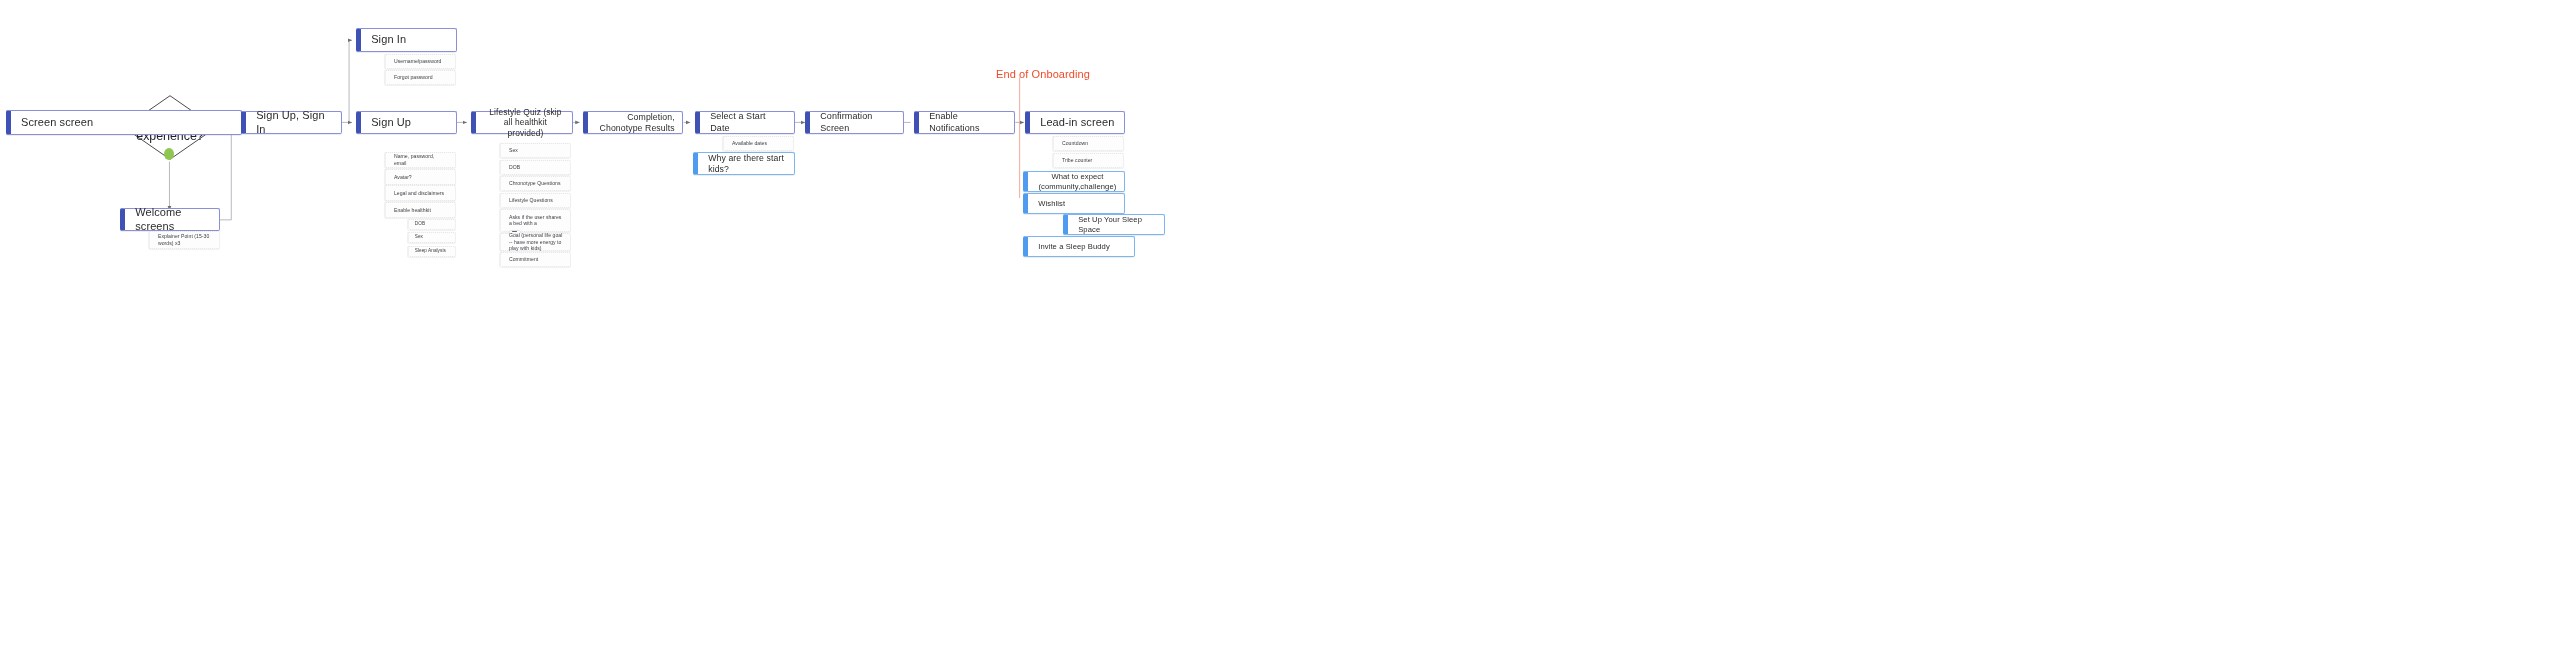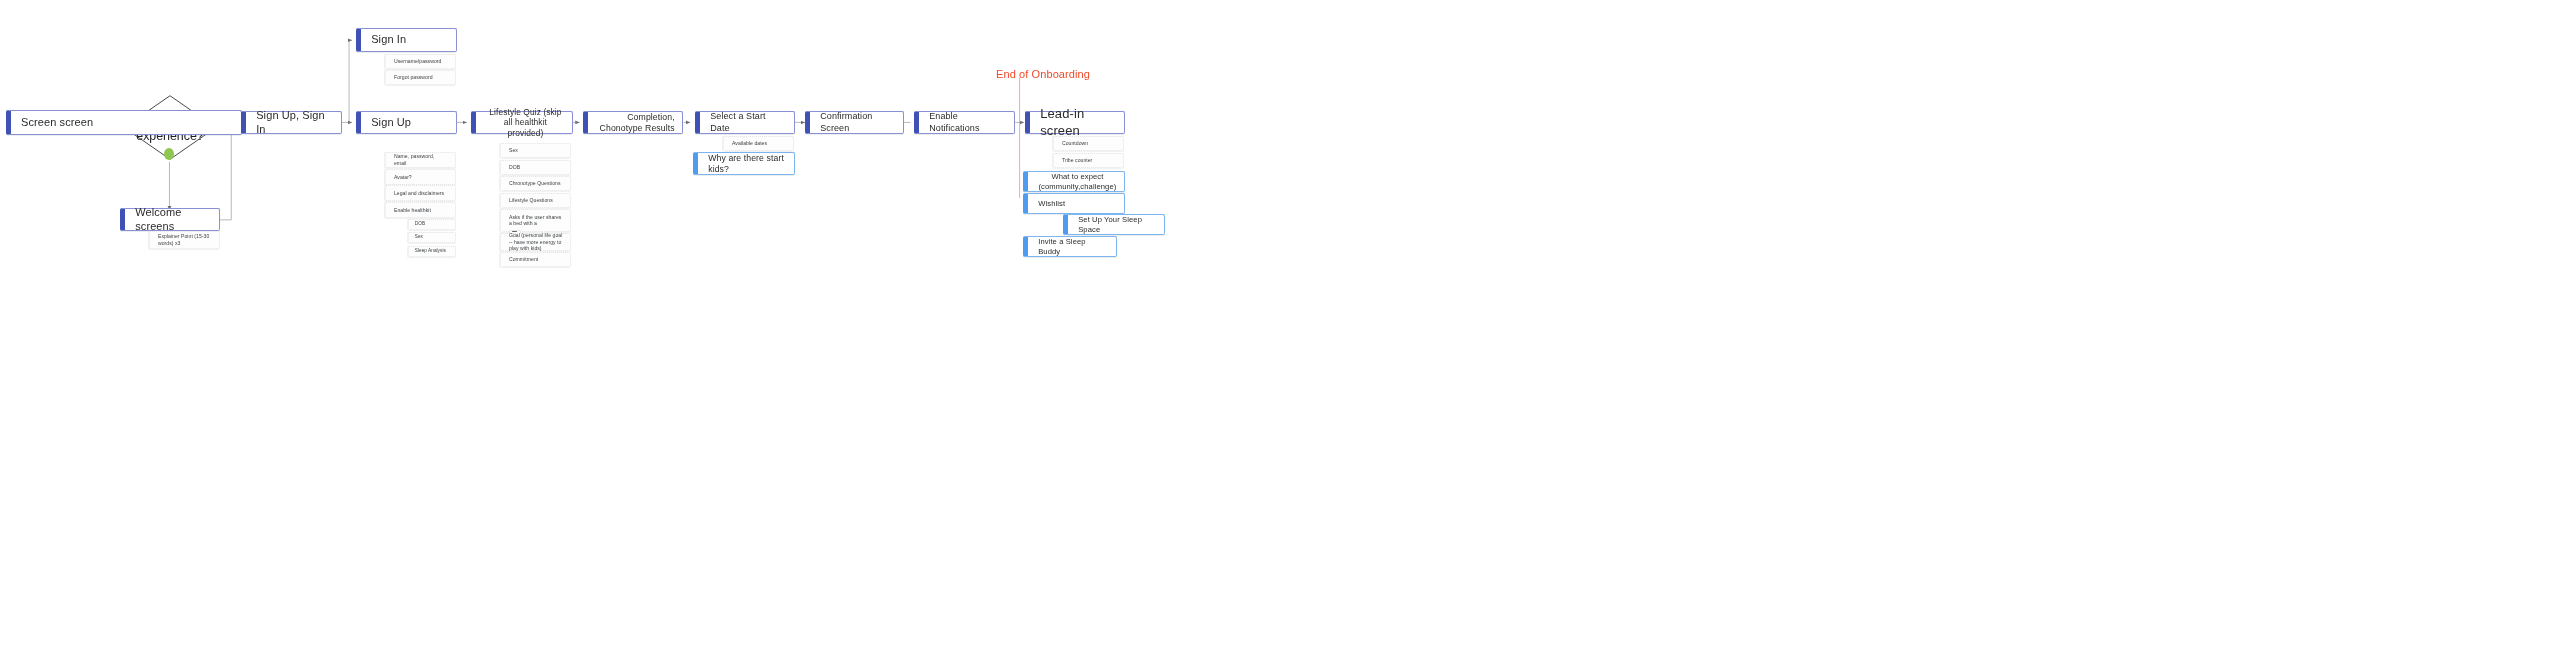--- a/index.html
+++ b/index.html
@@ -231,40 +231,40 @@
 
   <div class="node" style="left:805px; top:111px; width:99px; height:23px;">
     <span class="label" style="font-size:9px;">Confirmation Screen</span>
   </div>
 
   <div class="node" style="left:914px; top:111px; width:101px; height:23px;">
     <span class="label" style="font-size:9px;">Enable Notifications</span>
   </div>
 
   <div class="node" style="left:1025px; top:111px; width:100px; height:23px;">
-    <span class="label" style="font-size:13px;">Lead-in screen</span>
+    <span class="label" style="font-size:11px;text-align:center;">Lead-in screen</span>
   </div>
 
   <div class="node blue" style="left:693px; top:152px; width:102px; height:23px;">
     <span class="label" style="font-size:8.7px;">Why are there start kids?</span>
   </div>
 
   <div class="node blue" style="left:1023px; top:171px; width:102px; height:21px;">
     <span class="label" style="font-size:7.6px;text-align:center;">What to expect (community,challenge)</span>
   </div>
 
   <div class="node blue" style="left:1023px; top:193px; width:102px; height:21px;align-items:center;">
     <span class="label" style="font-size:7.6px;">Wishlist</span>
   </div>
 
   <div class="node blue" style="left:1023px; top:214px; width:102px; height:21px;margin-left:40px;">
     <span class="label" style="font-size:7.6px;">Set Up Your Sleep Space</span>
   </div>
 
-  <div class="node blue" style="left:1023px; top:236px; width:94px; height:21px;">
+  <div class="node blue" style="left:1023px; top:236px; width:112px; height:21px;">
     <span class="label" style="font-size:7.6px;">Invite a Sleep Buddy</span>
   </div>
 
   <div class="subcard" style="left:148px; top:231px; width:72px; height:18px;">
     <span class="label" style="font-size:5.1px;">Explainer Point (15-30 words) x3</span>
   </div>
 
   <div class="subcard" style="left:384px; top:54px; width:72px; height:15.3px;">
     <span class="label" style="font-size:5.1px;">Username/password</span>
   </div>

